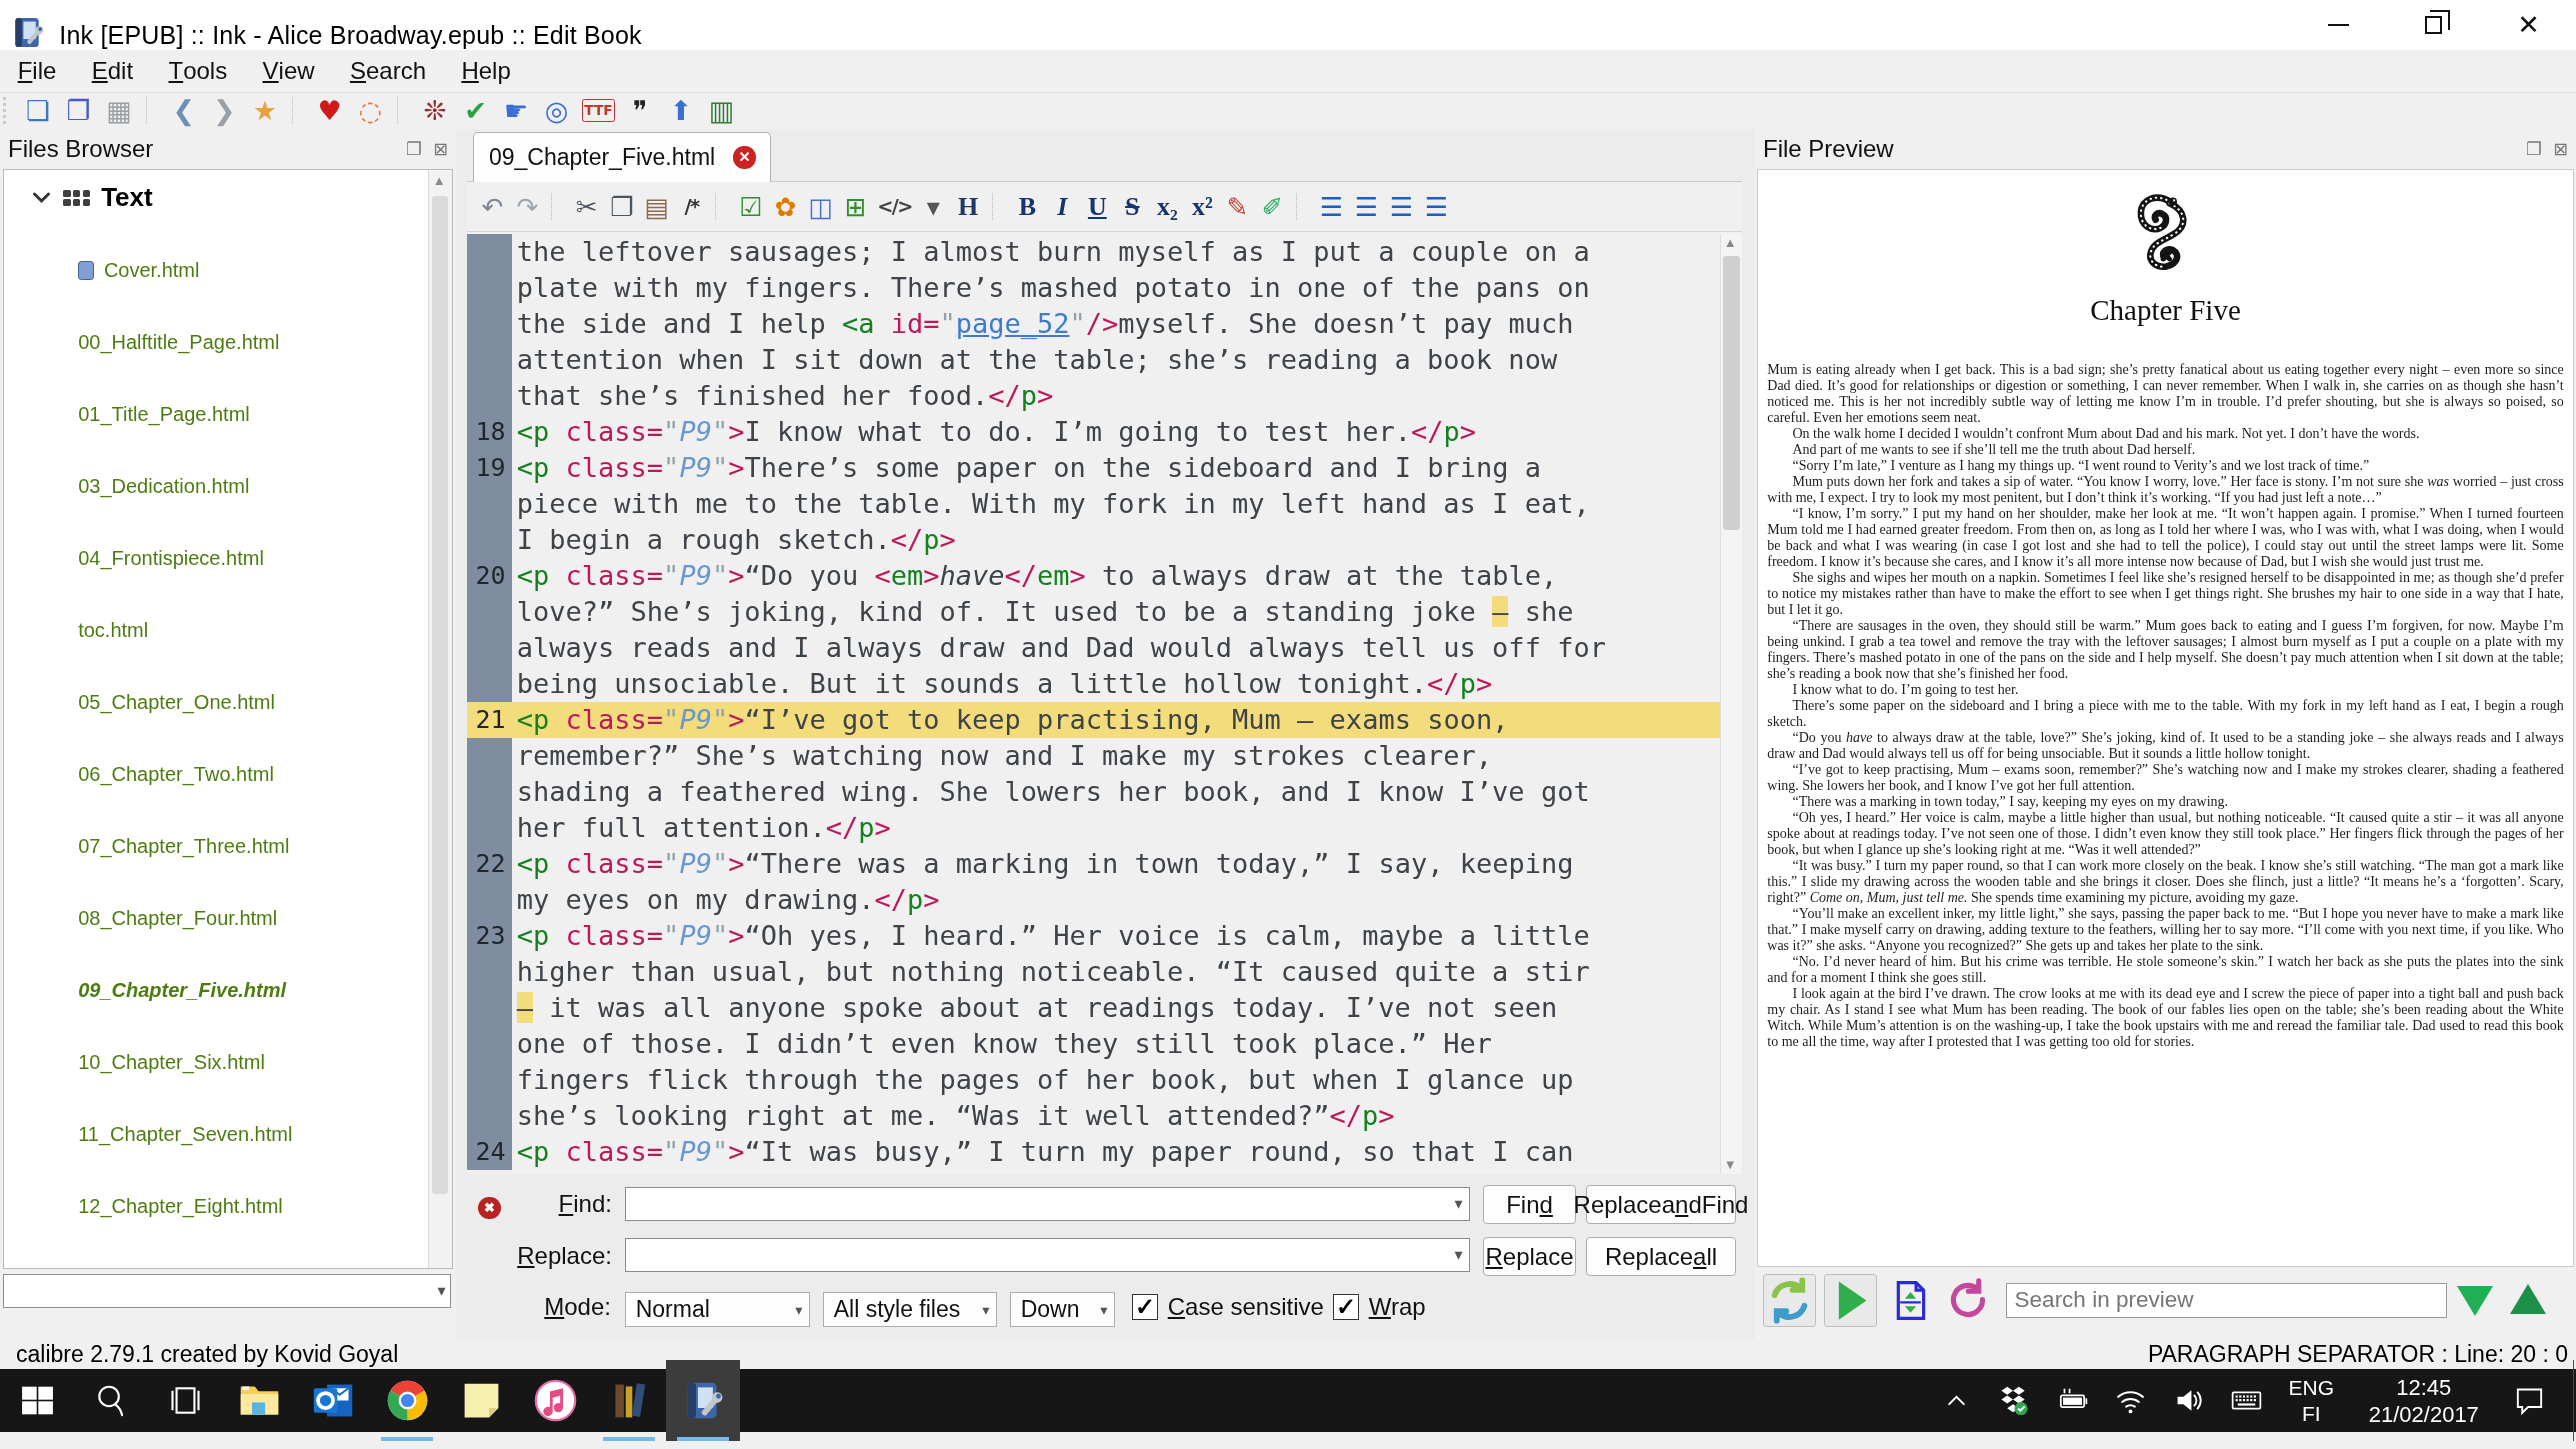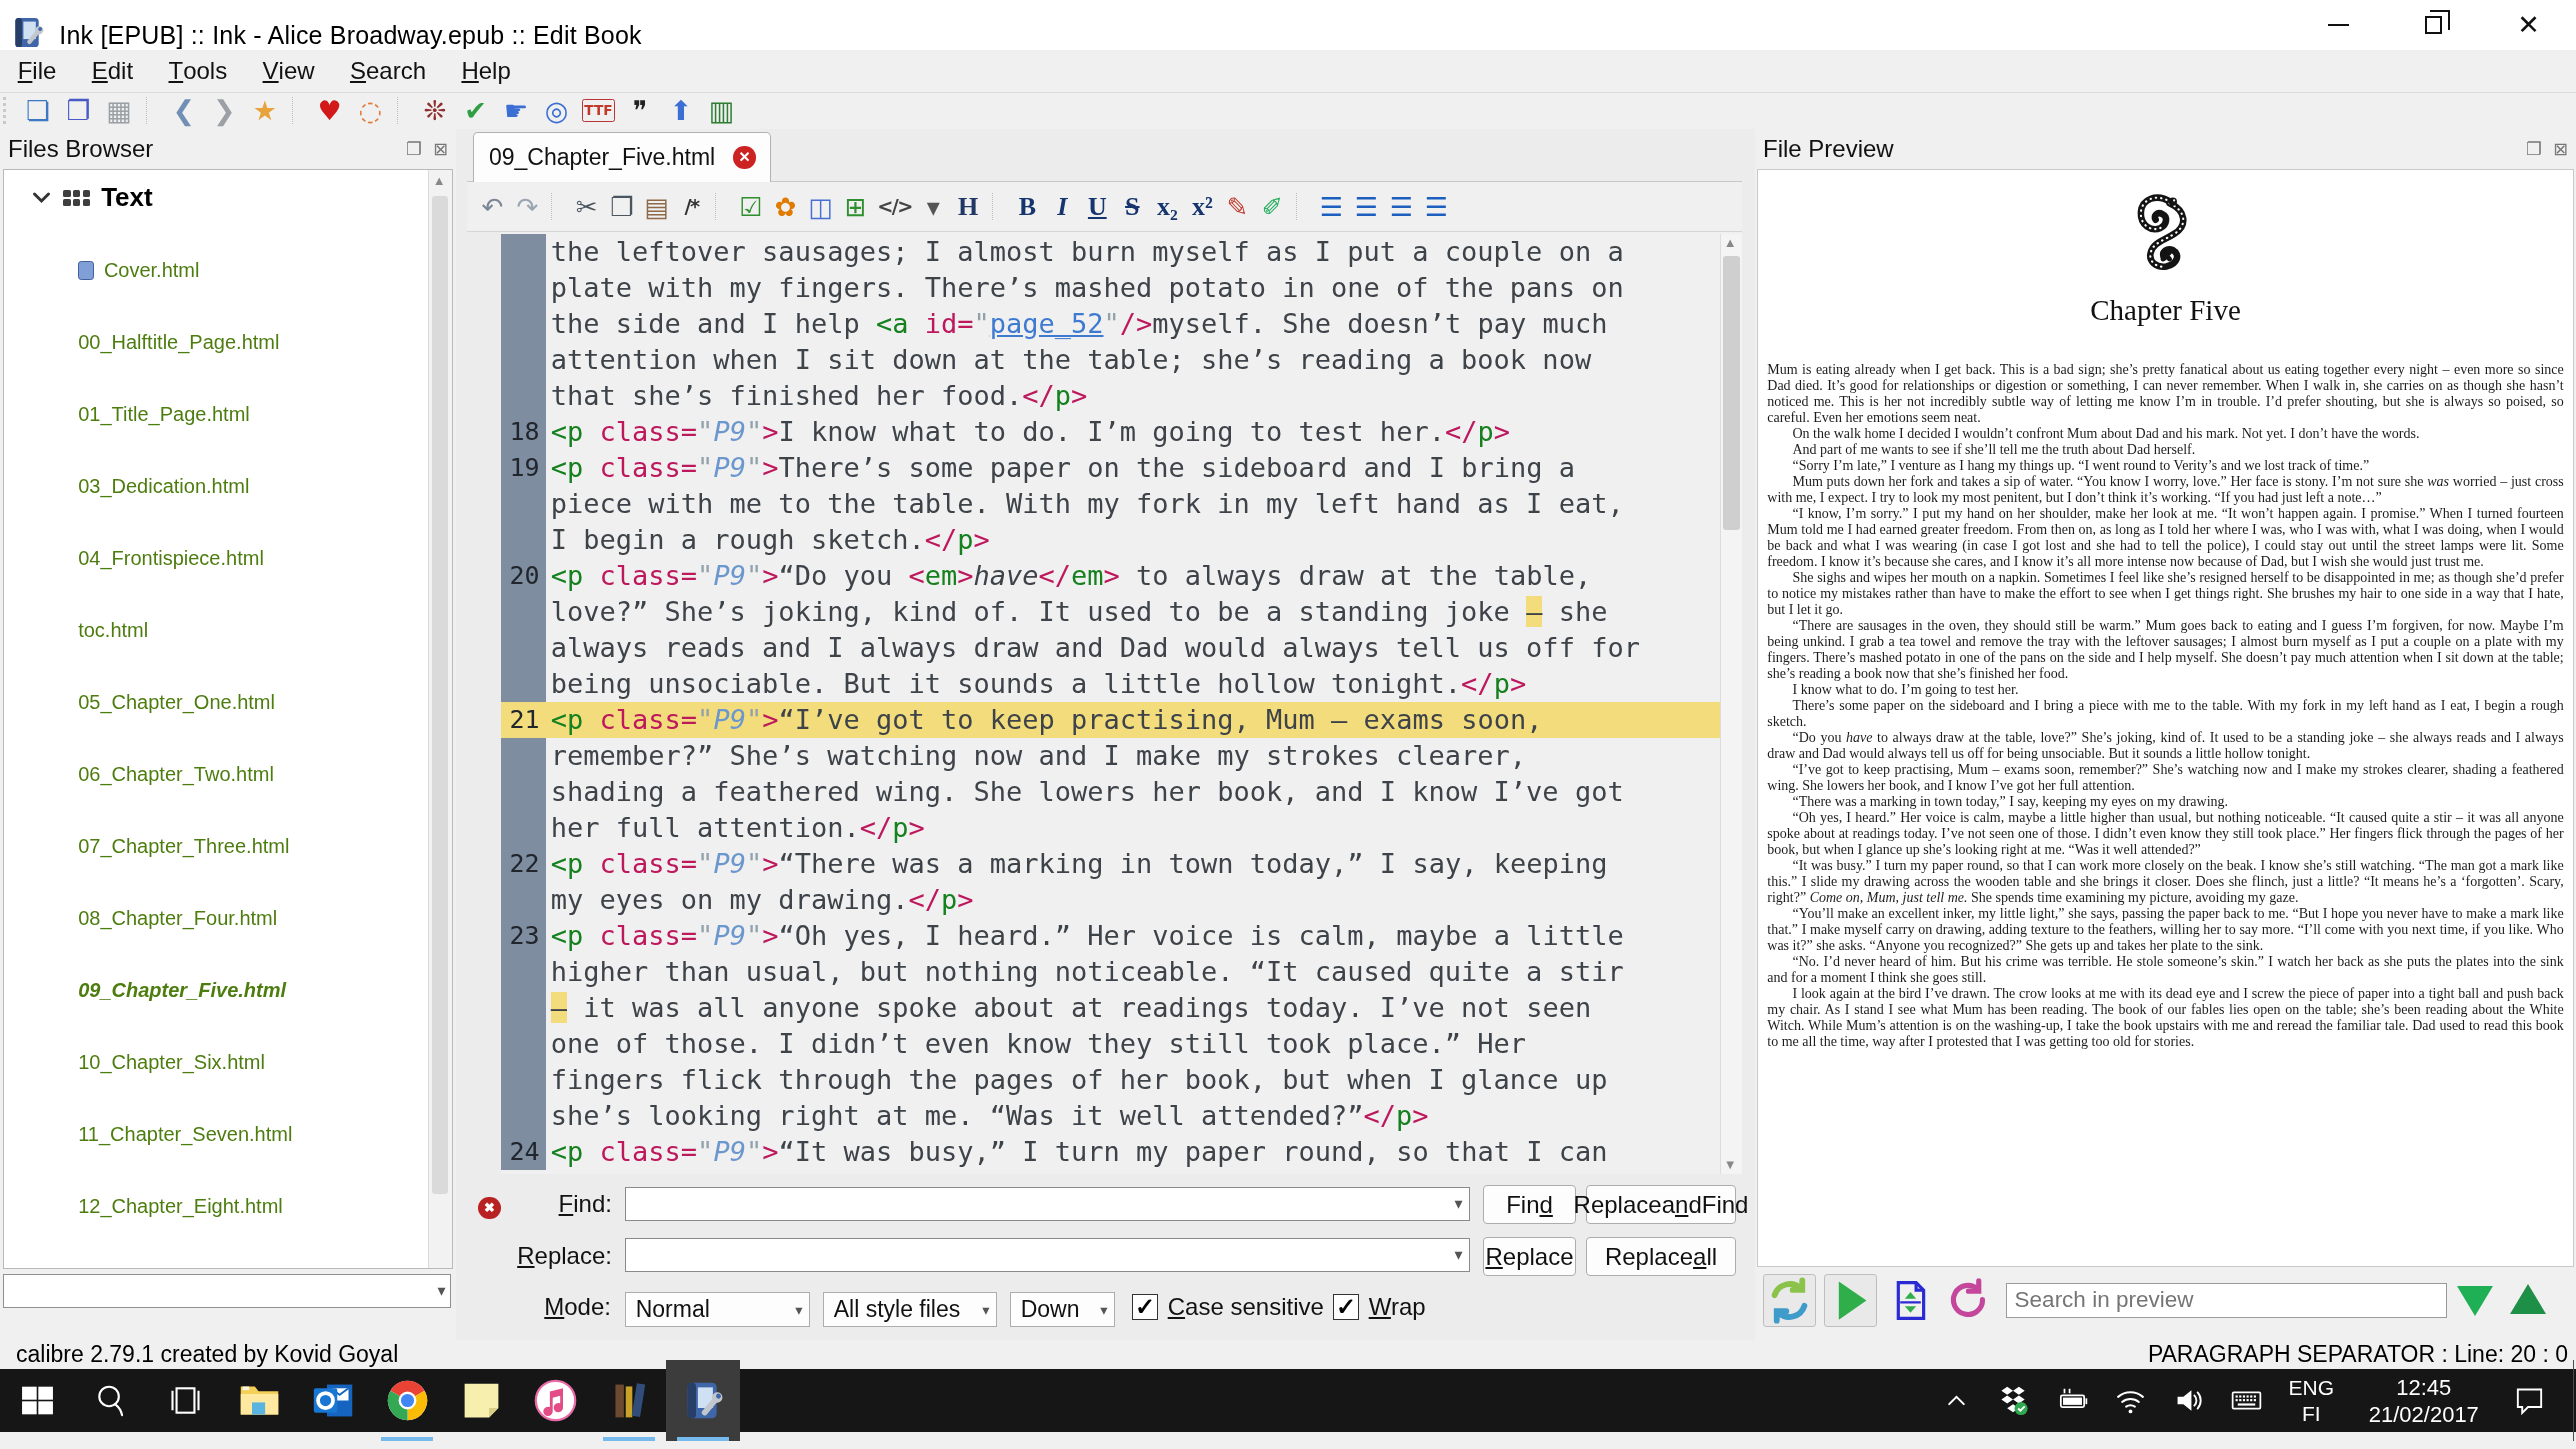--- a/index.html
+++ b/index.html
@@ -61,21 +61,21 @@
   #tab .tclose { width:22.5px; height:22.5px; background:#c22; border-radius:50%; color:#fff; font-size:14.5px; line-height:22.5px; text-align:center; font-weight:bold; margin-left:13px; }
   #edtoolbar { position:absolute; left:0; top:53px; right:0; height:50px; background:#f0f0f0; border-bottom:0.8px solid #d5d5d5; display:flex; align-items:center; padding-left:8px; }
   .ed-ico { font-family:"DejaVu Sans", sans-serif; font-size:26px; margin:0 4px; min-width:27px; text-align:center; color:#444; }
   .ed-ico.sf { font-family:"Liberation Serif", serif; font-weight:bold; color:#16356e; }
   .ed-ico.it { font-style:italic; }
   .ed-ico.un { text-decoration:underline; }
   .ed-ico.st { text-decoration:line-through; }
   .ed-ico.codeword { font-size:19.3px; font-weight:bold; letter-spacing:-1.6px; }
 
   
-  #codewrap { position:absolute; left:0; top:103px; right:0; height:942px; background:#f0f0f0; overflow:hidden;margin-left:34px; }
+  #codewrap { position:absolute; left:0; top:103px; right:0; height:942px; background:#f0f0f0; overflow:hidden; }
   #code { position:absolute; left:0; top:1.6px; right:22.5px; bottom:0; font-family:"DejaVu Sans Mono", monospace; font-size:27px; line-height:36px; }
   .crow { display:flex; height:36px; white-space:pre; }
   .gut { width:45px; background:#7e8da0; color:#20262b; text-align:right; padding-right:6.4px; flex:none; font-size:25px; }
   .cline { padding-left:4.8px; flex:1; color:#3d4349; }
   .crow.hl .gut { background:#f3dc7c; }
   .crow.hl .cline { background:#f3dc7c; }
   .cs-t { color:#3d4349; } .cs-ti { color:#3d4349; font-style:italic; }
   .cs-g { color:#15801e; } .cs-p { color:#be185d; }
   .cs-v { color:#6b97cf; font-style:italic; } .cs-q { color:#93a1ab; }
   .cs-link { color:#3f7ad1; text-decoration:underline; }

